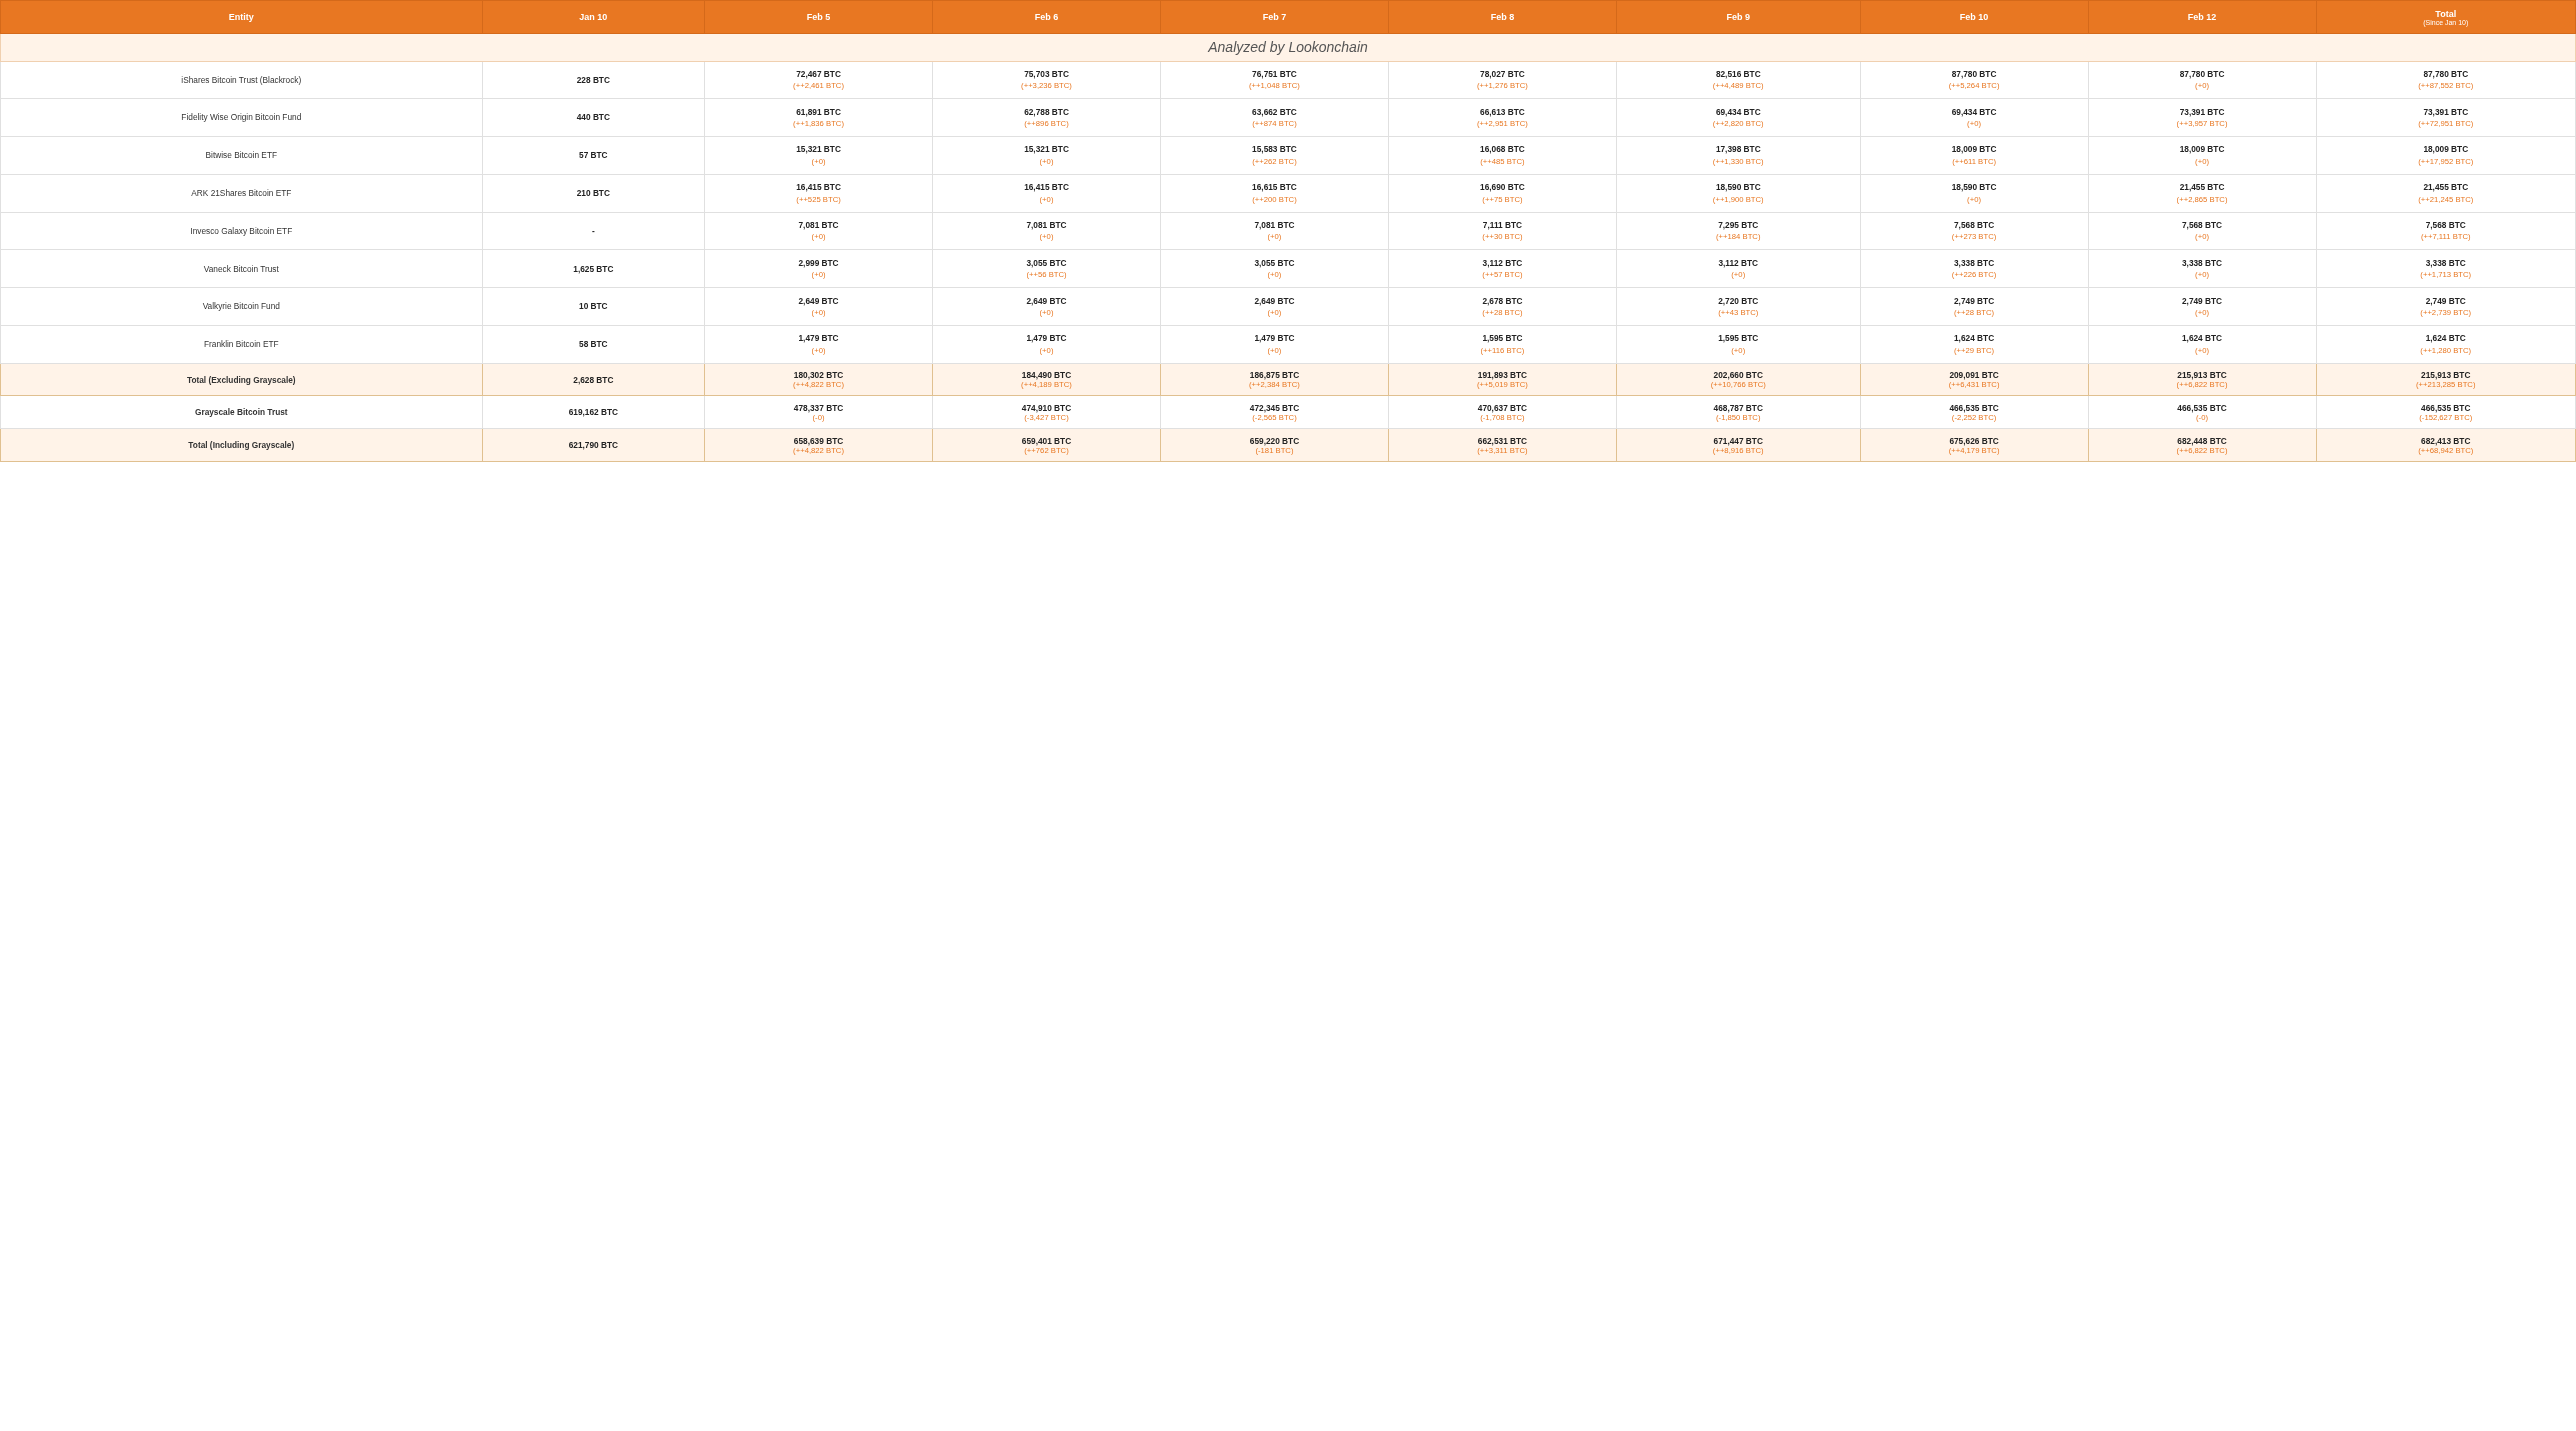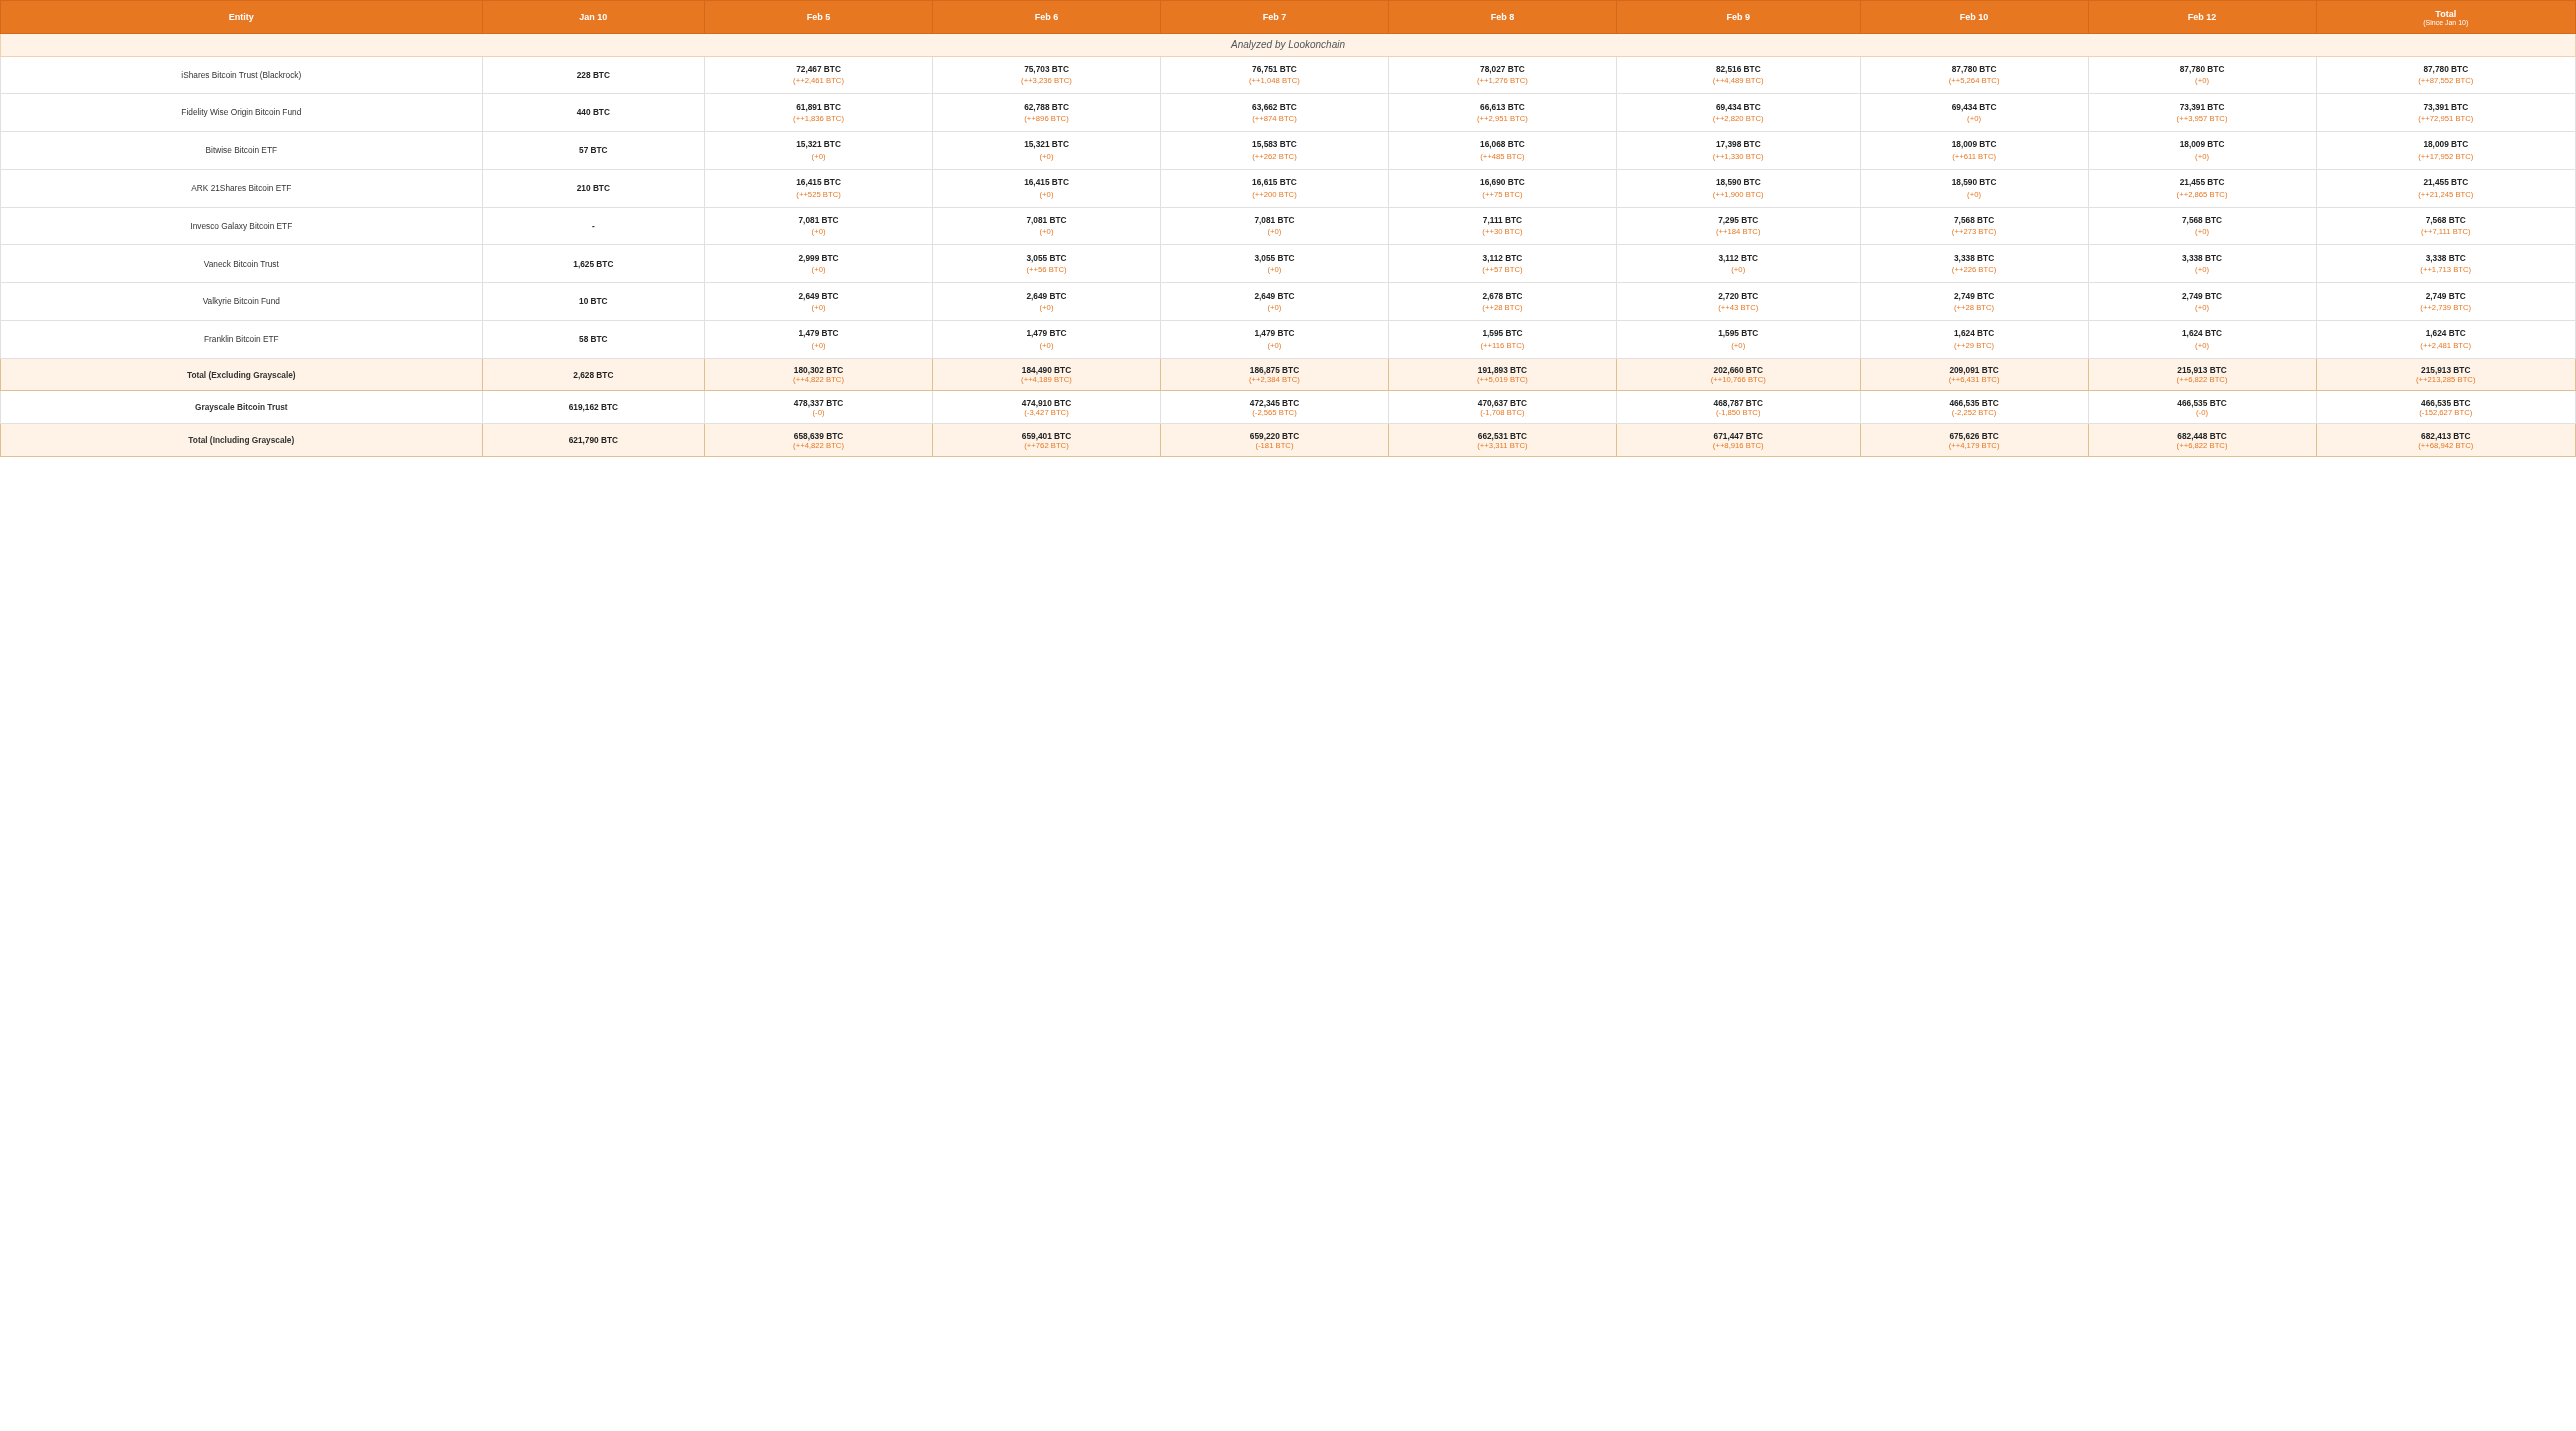--- a/index.html
+++ b/index.html
@@ -36,21 +36,21 @@
       font-size: 7px;
       font-weight: normal;
     }
     
     .analyzed-row td {
       background-color: #FFF3E8;
       text-align: center;
       color: #555;
       font-style: italic;
       padding: 5.1px;
-      font-size: 10px;
+      font-size: 14px;
       border: 0.6px solid #f0d0b0;
     }
     
     tbody tr.data-row {
       background: #fff;
     }
     tbody tr.data-row:nth-child(even) {
       background: #fff;
     }
     tbody tr.data-row td {
@@ -423,21 +423,21 @@
           <td>
             <span class="btc-main">1,624 BTC</span>
             <span class="btc-change positive">(++29 BTC)</span>
           </td>
           <td>
             <span class="btc-main">1,624 BTC</span>
             <span class="btc-change positive">(+0)</span>
           </td>
           <td>
             <span class="btc-main">1,624 BTC</span>
-            <span class="btc-change positive">(++2,481 BTC)</span>
+            <span class="btc-change positive">(++1,280 BTC)</span>
           </td>
         </tr>
         <tr class="summary-row">
           <td style="font-weight: bold;">Total (Excluding Grayscale)</td>
           <td>
             <span class="btc-main">2,628 BTC</span>
           </td>
           <td>
             <span class="btc-main">180,302 BTC</span>
             <span class="btc-change positive">(++4,822 BTC)</span>

